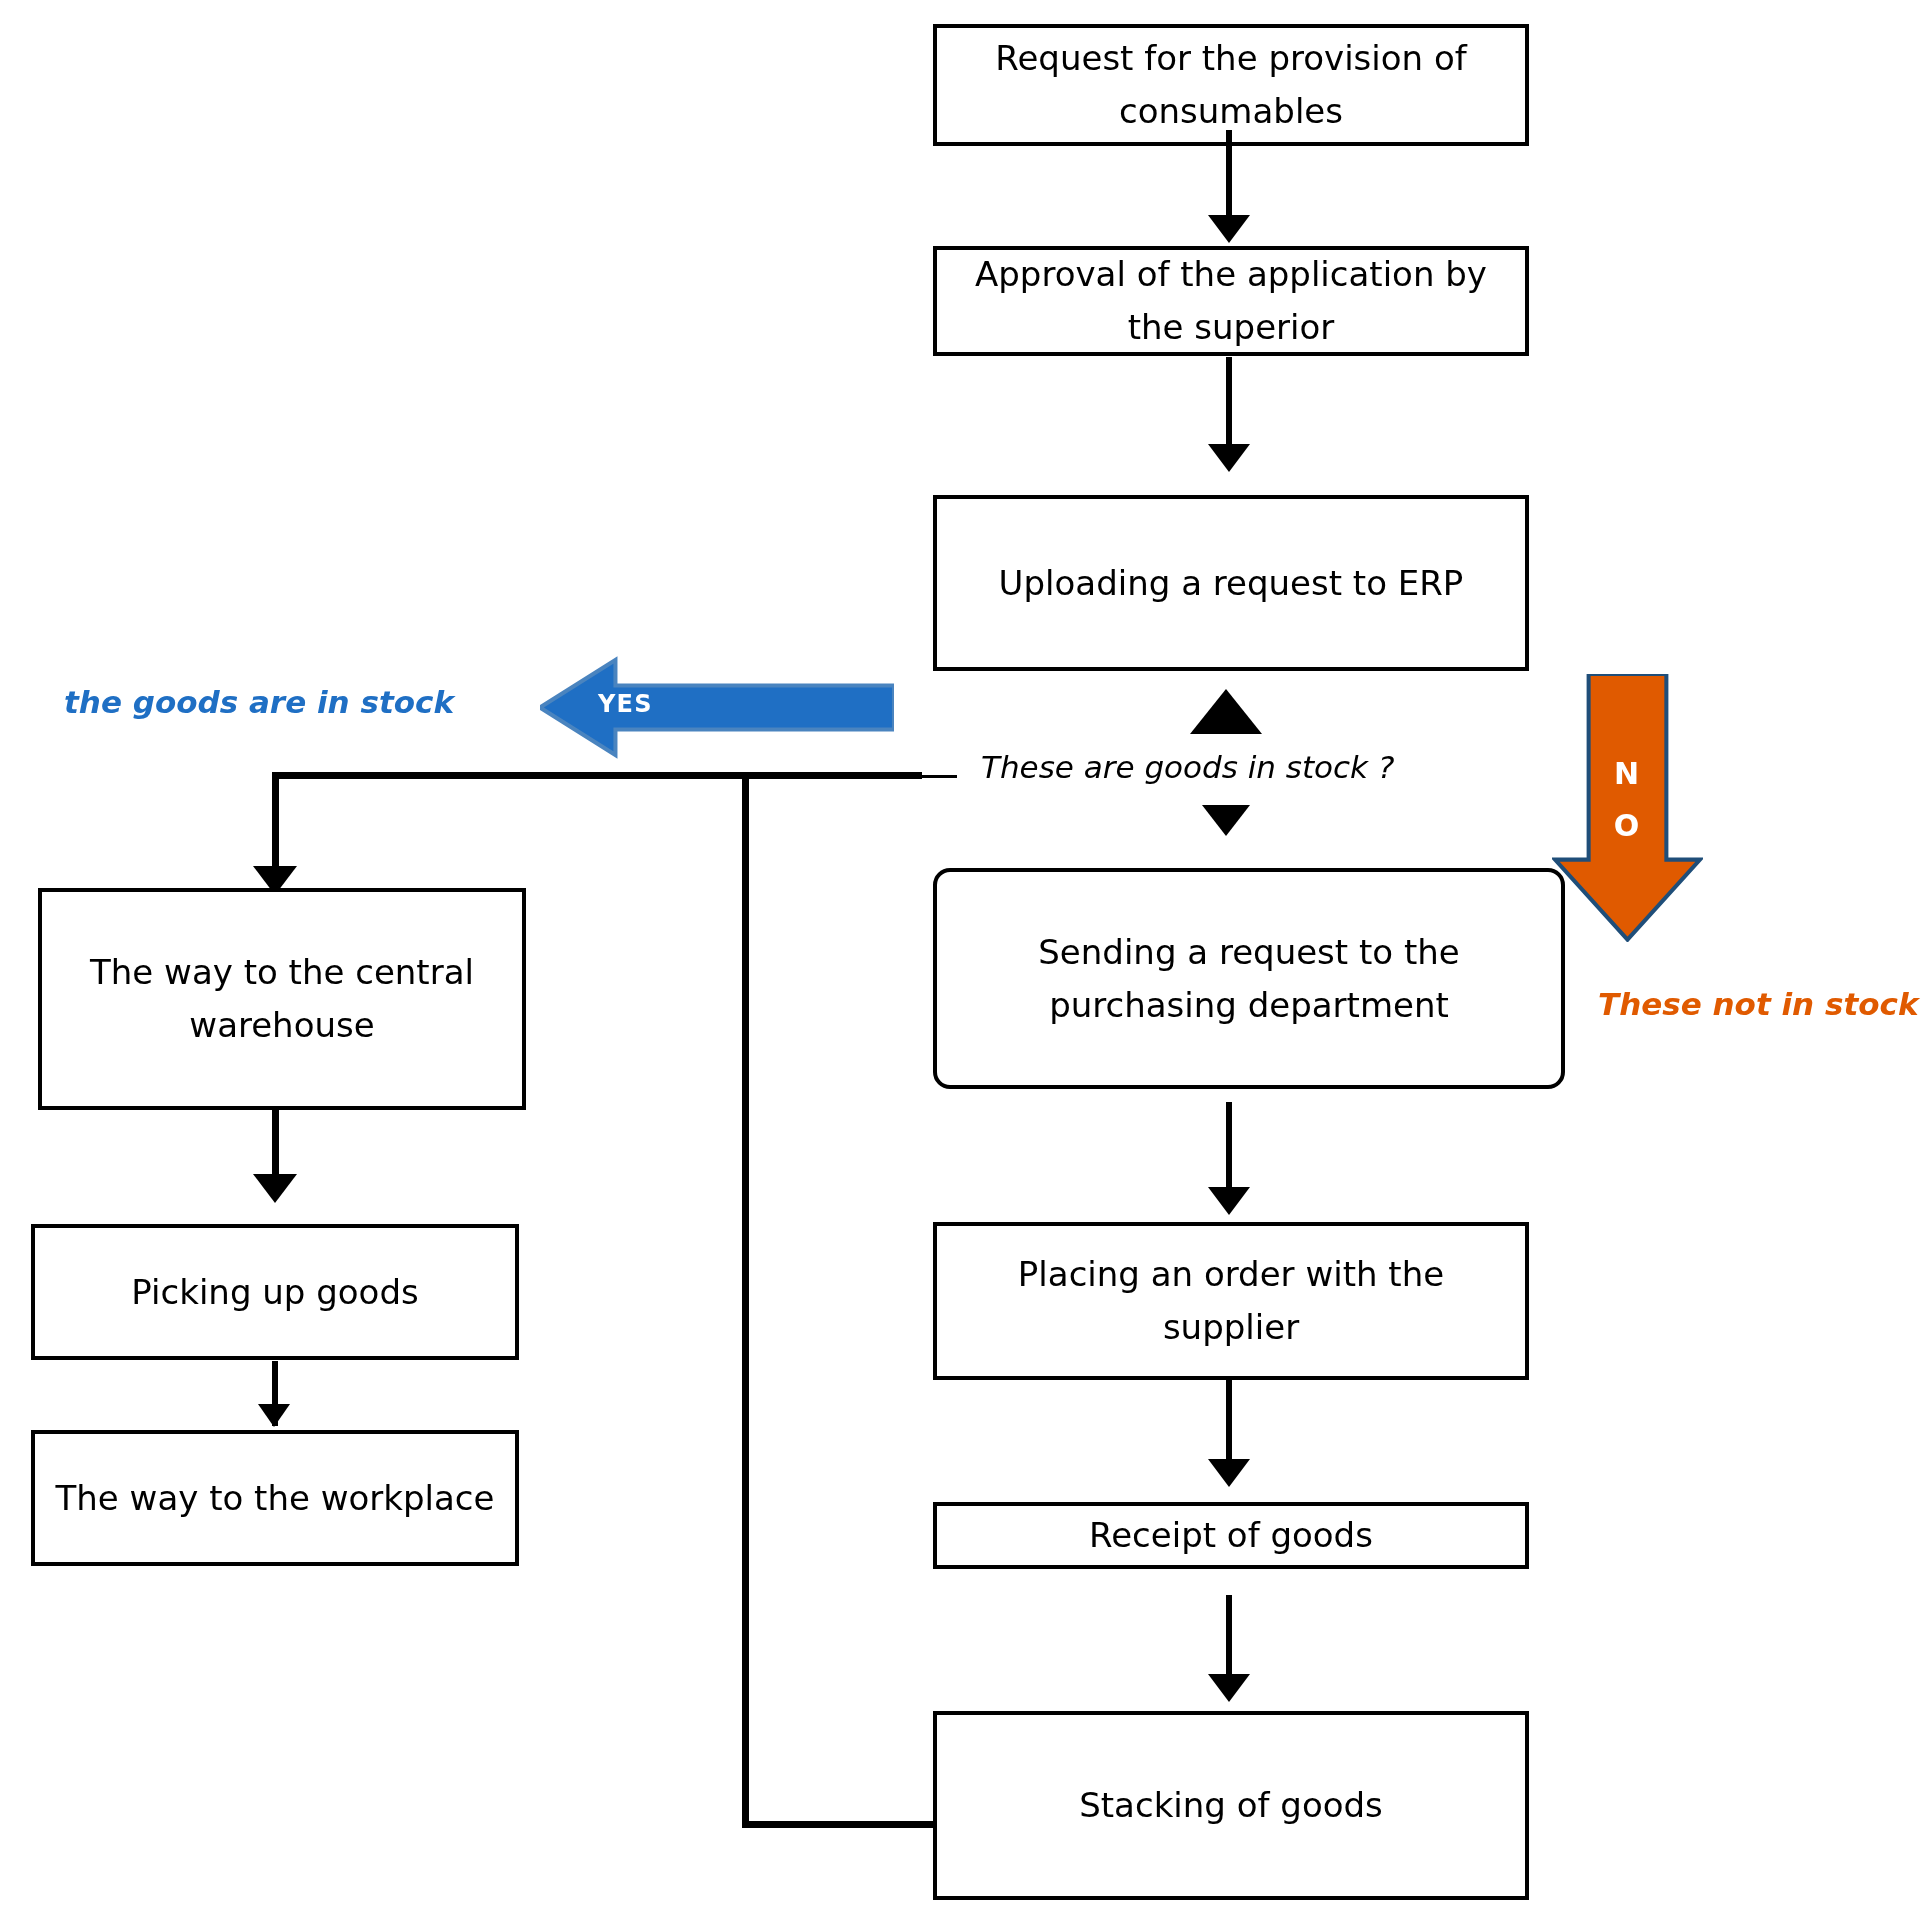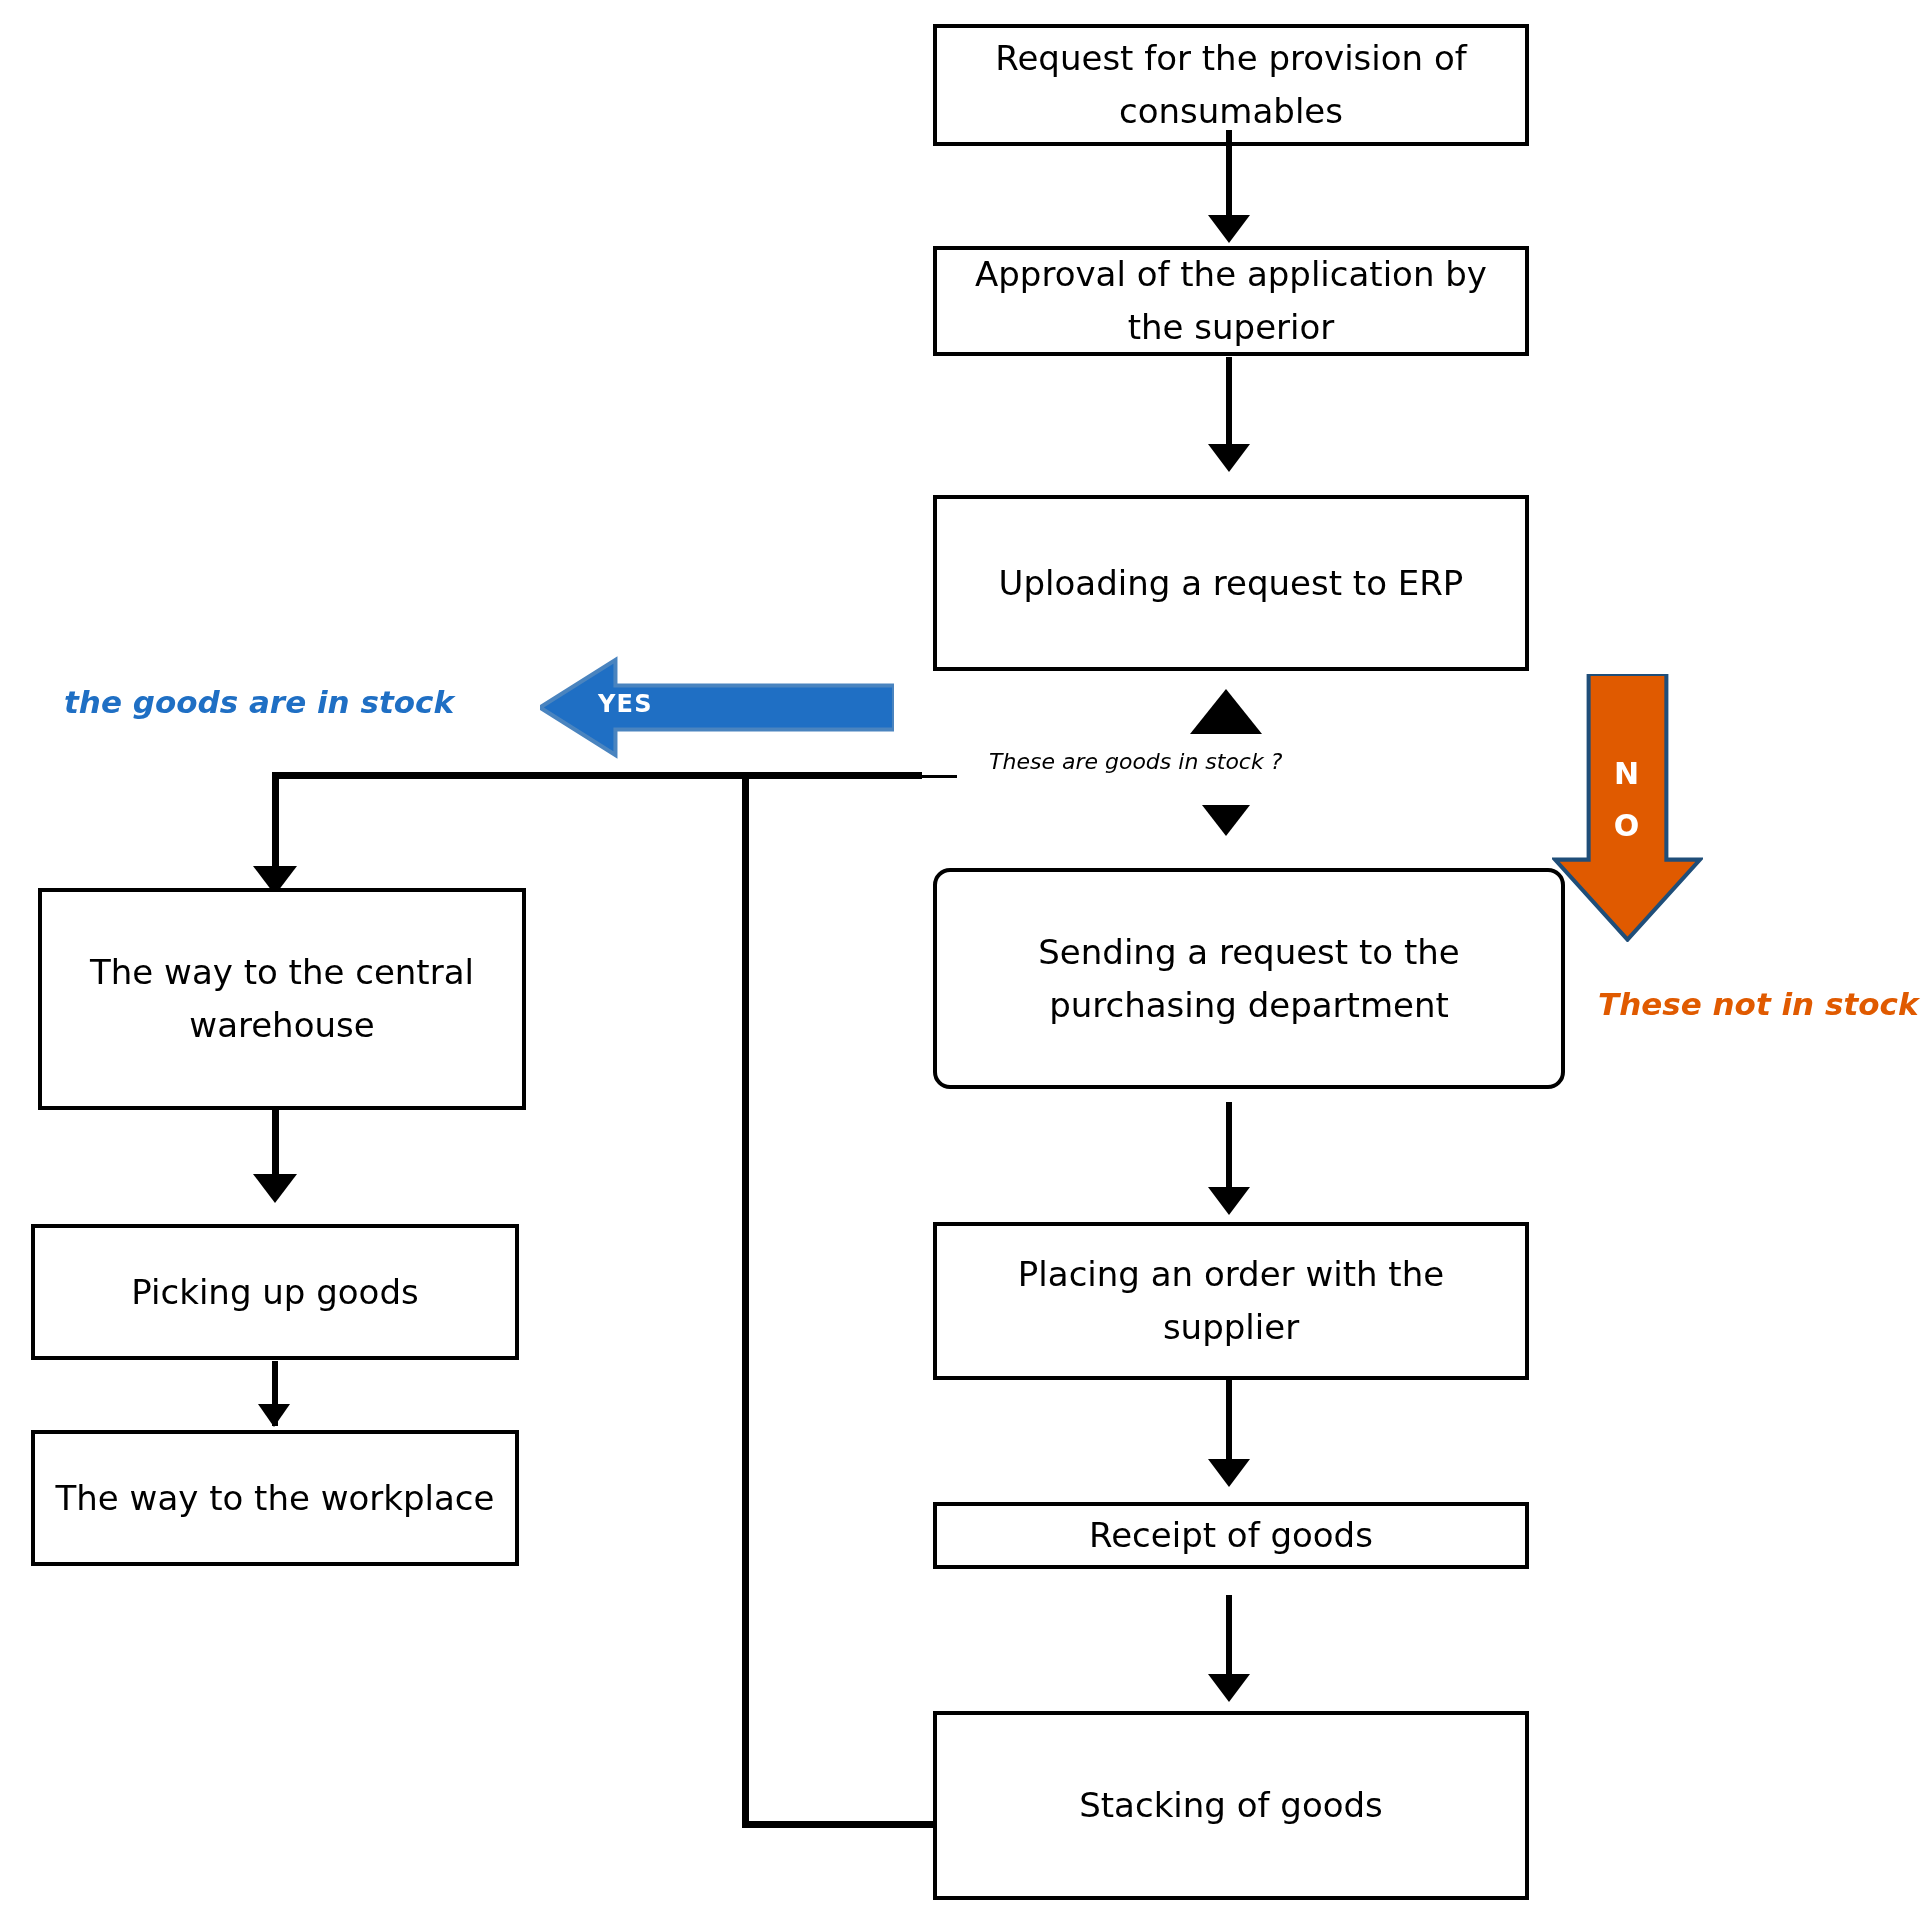--- a/index.html
+++ b/index.html
@@ -42,24 +42,23 @@
   }
   .arrowhead {
     position: absolute;
     width: 0;
     height: 0;
   }
   .label-italic {
     position: absolute;
     font-family: "DejaVu Sans", sans-serif;
     font-style: italic;
-    font-size: 22px;
+    font-size: 31px;
     color: #000000;
     white-space: nowrap;
-    margin-left: 8px;
   }
   .label-bold-italic {
     position: absolute;
     font-family: "DejaVu Sans", sans-serif;
     font-style: italic;
     font-weight: bold;
     font-size: 31px;
     white-space: nowrap;
     text-align: center;
   }

